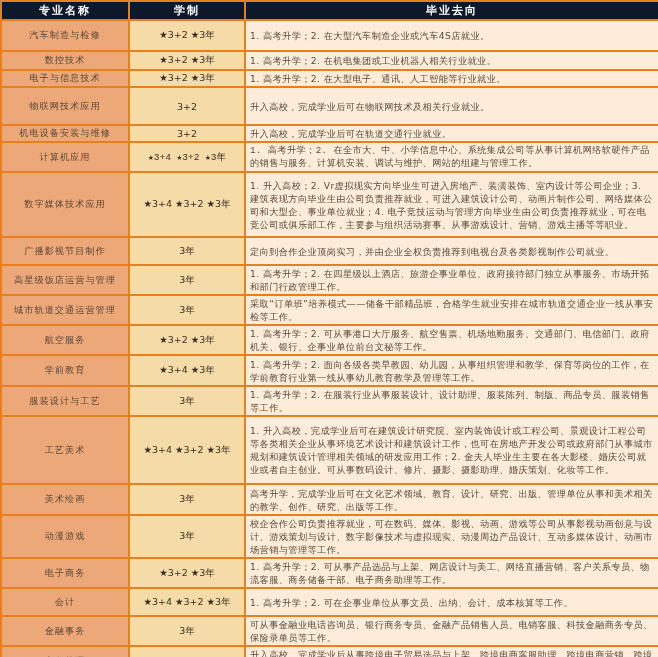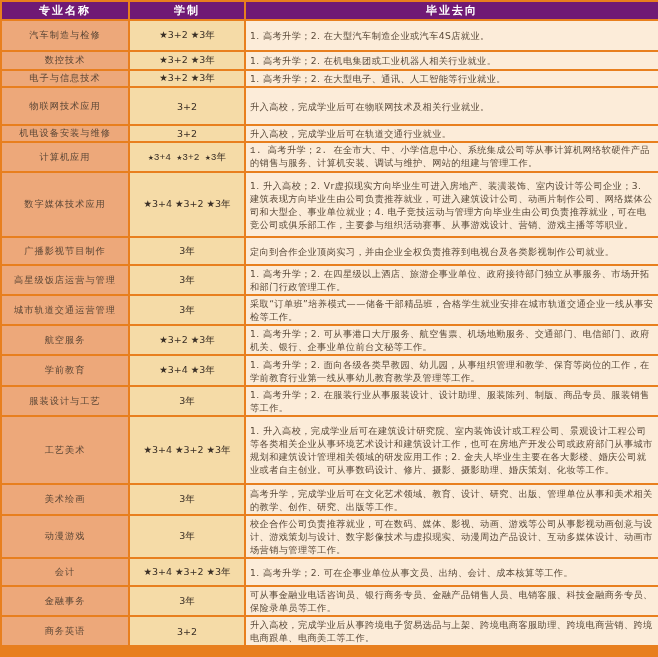--- a/index.html
+++ b/index.html
@@ -1,19 +1,19 @@
 <!DOCTYPE html>
 <html><head>
 <meta charset="utf-8">
 <style>
   html,body{margin:0;padding:0;background:#e87f1e;}
   body{width:658px;height:657px;overflow:hidden;font-family:"DejaVu Sans","Liberation Sans",sans-serif;}
   table{border-collapse:collapse;width:658px;table-layout:fixed;}
   td,th{border:2px solid #e87f1e;padding:0;font-size:9.2px;color:#5a4a3a;}
-  th{background:#701a75;color:#fff;font-weight:bold;font-size:11px;height:17px;letter-spacing:2px;}
+  th{background:#0f172a;color:#fff;font-weight:bold;font-size:11px;height:17px;letter-spacing:2px;}
   td.name{background:#eda87a;text-align:center;color:#5b4636;letter-spacing:1px;}
   td.sys{background:#f5dba7;text-align:center;color:#3a2f26;font-size:9.5px;}
   td.dest{background:#fcecd9;text-align:left;padding:1px 4px;line-height:13px;letter-spacing:0.4px;color:#5a4a3a;}
 </style>
 </head>
 <body>
 
 <table>
   <colgroup>
     <col style="width:128px">
@@ -101,20 +101,25 @@
       <tr style="height: 31px;">
         <td class="name">美术绘画</td>
         <td class="sys">3年</td>
         <td class="dest">高考升学，完成学业后可在文化艺术领域、教育、设计、研究、出版、管理单位从事和美术相关的教学、创作、研究、出版等工作。</td>
       </tr>
       <tr style="height: 39px;">
         <td class="name">动漫游戏</td>
         <td class="sys">3年</td>
         <td class="dest">校企合作公司负责推荐就业，可在数码、媒体、影视、动画、游戏等公司从事影视动画创意与设计、游戏策划与设计、数字影像技术与虚拟现实、动漫周边产品设计、互动多媒体设计、动画市场营销与管理等工作。</td>
       </tr>
+      <tr style="height: 29px;">
+        <td class="name">电子商务</td>
+        <td class="sys">★3+2 ★3年</td>
+        <td class="dest">1. 高考升学；2. 可从事产品选品与上架、网店设计与美工、网络直播营销、客户关系专员、物流客服、商务储备干部、电子商务助理等工作。</td>
+      </tr>
       <tr style="height: 28px;">
         <td class="name">会计</td>
         <td class="sys">★3+4 ★3+2 ★3年</td>
         <td class="dest">1. 高考升学；2. 可在企事业单位从事文员、出纳、会计、成本核算等工作。</td>
       </tr>
       <tr style="height: 30px;">
         <td class="name">金融事务</td>
         <td class="sys">3年</td>
         <td class="dest">可从事金融业电话咨询员、银行商务专员、金融产品销售人员、电销客服、科技金融商务专员、保险录单员等工作。</td>
       </tr>

